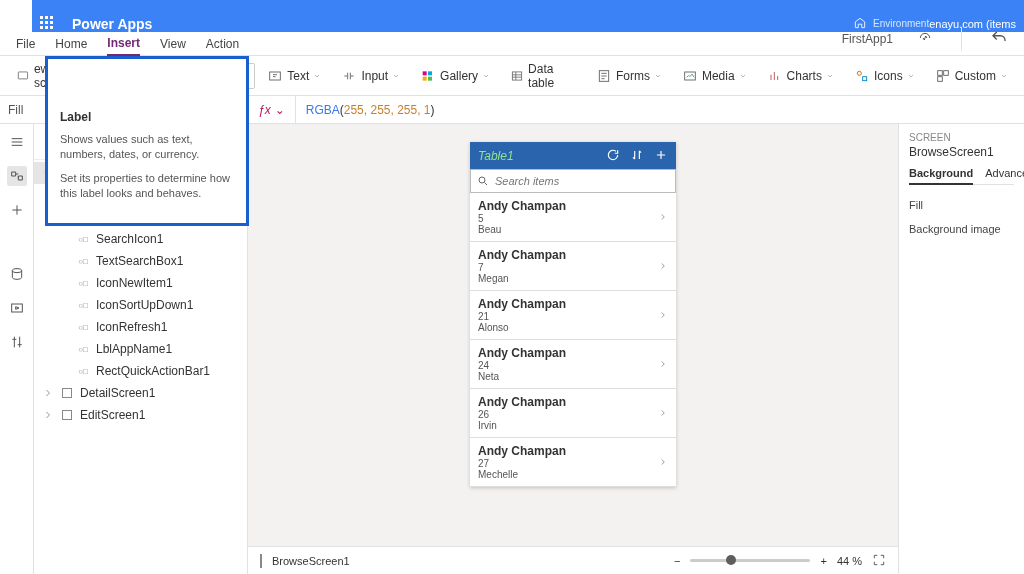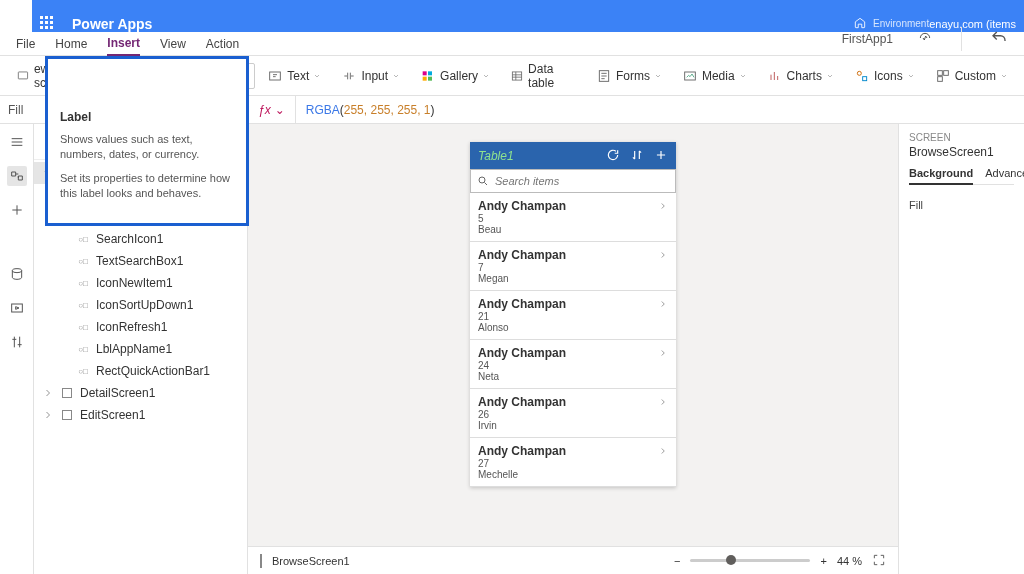--- a/index.html
+++ b/index.html
@@ -59,21 +59,21 @@
 
   .canvas { flex:1; background:#f3f2f1; display:flex; flex-direction:column; position:relative;}
   .canvas-inner{ flex:1; display:flex; align-items:flex-start; justify-content:center; padding-top:18px; overflow:hidden;}
   .phone{ width:206px; background:#fff; box-shadow:0 1px 4px rgba(0,0,0,0.2); display:flex; flex-direction:column;}
   .phone-header{ height:28px; background:#2a64ad; color:#8fe28f; display:flex; align-items:center; padding:0 8px; font-size:12px; font-style:italic;}
   .phone-header .ph-actions{ margin-left:auto; display:flex; gap:10px; color:#fff;}
   .phone-header .ph-actions svg{width:14px;height:14px; stroke:#fff; fill:none; stroke-width:2;}
   .search-row{ height:24px; border:1px solid #bbb; margin:-1px 0 0 0; display:flex; align-items:center; padding:0 6px; gap:6px; background:#fff;}
   .search-row svg{width:12px;height:12px; stroke:#666; fill:none; stroke-width:2;}
   .search-row input{ border:none; outline:none; font-size:11px; font-style:italic; flex:1; color:#777;}
-  .card{ border-bottom:1px solid #ddd; padding:6px 8px; display:flex; align-items:flex-start; }
+  .card{ border-bottom:1px solid #ddd; padding:6px 8px; display:flex; align-items:center; }
   .card .c-body{flex:1;}
   .card .c-title{font-size:12px; font-weight:600; color:#333;}
   .card .c-num{font-size:10px; color:#555;}
   .card .c-sub{font-size:10px; color:#555;}
   .card svg{width:10px;height:14px; stroke:#888; fill:none; stroke-width:2;}
 
   .canvas-footer{ height:28px; border-top:1px solid #e1e1e1; display:flex; align-items:center; padding:0 12px; gap:10px; background:#fff; font-size:11px;}
   .canvas-footer .cf-right{ margin-left:auto; display:flex; align-items:center; gap:10px;}
   .slider{ width:120px; height:3px; background:#ccc; position:relative; border-radius:2px;}
   .slider .thumb{position:absolute; top:-4px; width:10px; height:10px; border-radius:50%; background:#605e5c;}
@@ -503,20 +503,21 @@
 
   <div class="rightpane">
     <div class="rp-label">SCREEN</div>
     <div class="rp-title">BrowseScreen1</div>
     <div class="rp-tabs">
       <div class="rp-tab active">Background</div>
       <div class="rp-tab">Advanced</div>
     </div>
     <div id="rp-fields">
         <div class="rp-field">Fill</div>
+        <div class="rp-field">Background image</div>
       </div>
   </div>
 </div>
 
 <div class="tooltip-overlay">
   <div class="tt-ribbon-area"></div>
   <div class="tt-body">
     <div class="tt-title">Label</div>
     <p>Shows values such as text, numbers, dates, or currency.</p>
     <p>Set its properties to determine how this label looks and behaves.</p>

